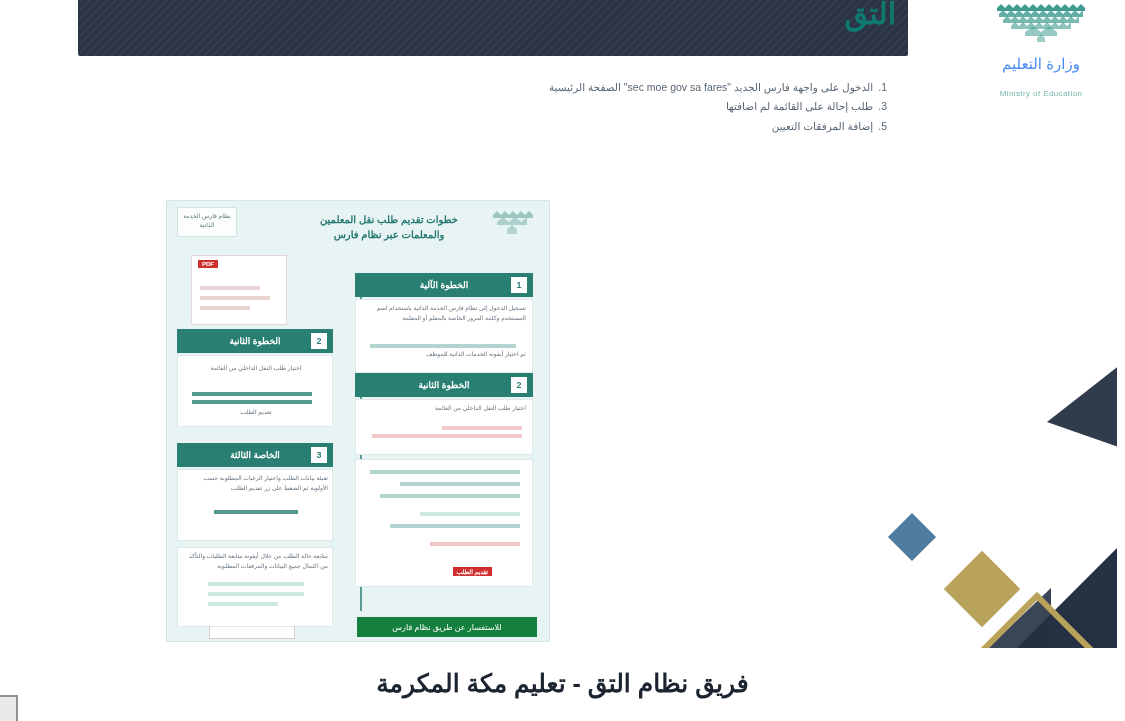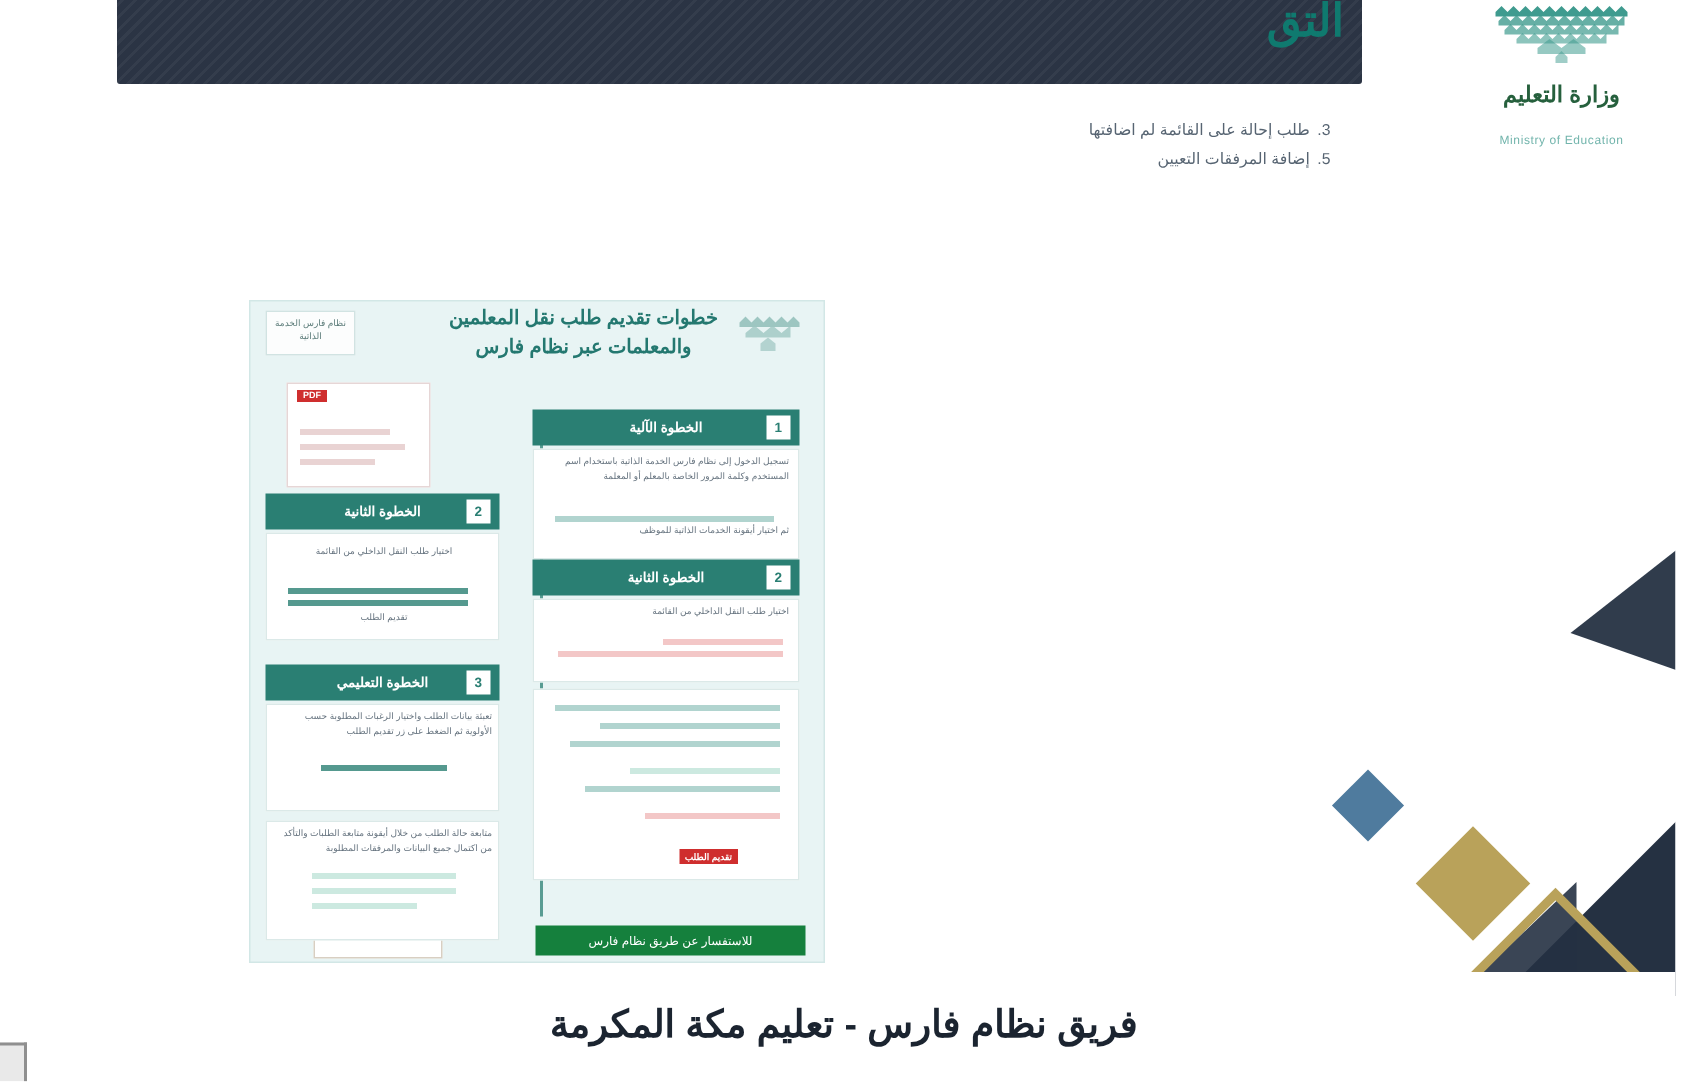--- a/index.html
+++ b/index.html
@@ -71,23 +71,23 @@
     text-align: center;
   }
   .logo-emblem {
     width: 100%;
     height: 46px;
     position: relative;
   }
   .logo-emblem svg { display: block; margin: 0 auto; }
   .logo-ar {
     margin-top: 8px;
-    color: #14532d;
+    color: #3b82f6;
     font-size: 15px;
-    font-weight: bold;
+    font-weight: normal;
     line-height: 1.1;
     opacity: 0.92;
   }
   .logo-en {
     color: #5aa89e;
     font-size: 8px;
     letter-spacing: 0.4px;
     line-height: 1.2;
     margin-top: 16px;
     opacity: 0.85;
@@ -138,25 +138,25 @@
     position: absolute;
     right: 8px;
     top: 6px;
     width: 52px;
     height: 34px;
     opacity: 0.65;
   }
   .ig-head-title {
     position: absolute;
     right: 70px;
-    top: 2px;
+    top: 12px;
     width: 180px;
     text-align: center;
     color: #0f6b62;
-    font-size: 13px;
+    font-size: 10px;
     font-weight: bold;
     line-height: 1.45;
     opacity: 0.9;
   }
   .ig-head-badge {
     position: absolute;
     left: 10px;
     top: 6px;
     width: 60px;
     height: 30px;
@@ -376,20 +376,23 @@
             <path d="M50 36 L54 32 L58 36 L58 40 L50 40 Z" opacity="0.5"></path>
           </g>
         </svg>
       </div>
       <div class="logo-ar">وزارة التعليم</div>
       <div class="logo-en">Ministry of Education</div>
     </div>
 
     <div class="steps">
       <div class="step-line">
+        <span class="step-num">1.</span><span>الدخول على واجهة فارس الجديد "sec moe gov sa fares" الصفحة الرئيسية</span>
+      </div>
+      <div class="step-line">
         <span class="step-num">3.</span><span>طلب إحالة على القائمة لم اضافتها</span>
       </div>
       <div class="step-line">
         <span class="step-num">5.</span><span>إضافة المرفقات التعيين</span>
       </div>
     </div>
 
     <div class="infographic">
 
       <div class="ig-header">
@@ -465,21 +468,21 @@
         </div>
         <div class="ig-panel" style="left:10px; top:108px; width:156px; height:72px;">
           <div class="ig-text center" style="left:6px; top:8px; width:144px;">اختيار طلب النقل الداخلي من القائمة</div>
           <div class="ig-bar-line" style="left:14px; top:36px; width:120px; background:#2a7f73;"></div>
           <div class="ig-bar-line" style="left:14px; top:44px; width:120px; background:#2a7f73;"></div>
           <div class="ig-text center" style="left:6px; top:52px; width:144px;">تقديم الطلب</div>
         </div>
 
         <div class="ig-step-bar" style="left:10px; top:196px; width:156px;">
           <span class="sq">3</span>
-          <span>الخطوة التعليمي</span>
+          <span>الخاصة الثالثة</span>
         </div>
         <div class="ig-panel" style="left:10px; top:222px; width:156px; height:72px;">
           <div class="ig-text" style="left:6px; top:4px; width:144px;">تعبئة بيانات الطلب واختيار الرغبات المطلوبة حسب الأولوية ثم الضغط على زر تقديم الطلب</div>
           <div class="ig-bar-line" style="left:36px; top:40px; width:84px; background:#2a7f73;"></div>
         </div>
 
         <div class="ig-panel" style="left:10px; top:300px; width:156px; height:80px; background:#ffffff;">
           <div class="ig-text" style="left:6px; top:4px; width:144px;">متابعة حالة الطلب من خلال أيقونة متابعة الطلبات والتأكد من اكتمال جميع البيانات والمرفقات المطلوبة</div>
           <div class="ig-bar-line" style="left:30px; top:34px; width:96px; background:#bfe3d8;"></div>
           <div class="ig-bar-line" style="left:30px; top:44px; width:96px; background:#bfe3d8;"></div>
@@ -495,20 +498,20 @@
         <path d="M150 300 L270 180 L270 300 Z" fill="#253142"></path>
         <path d="M196 58 L270 0 L270 84 Z" fill="#253142" opacity="0.95"></path>
         <path d="M120 300 L200 224 L200 300 Z" fill="#253142" opacity="0.9"></path>
         <rect x="44" y="156" width="34" height="34" transform="rotate(45 61 173)" fill="#4f7b9e"></rect>
         <rect x="104" y="198" width="54" height="54" transform="rotate(45 131 225)" fill="#b9a25a"></rect>
         <path d="M118 300 L186 232 L252 298 L252 300 Z" fill="none" stroke="#b9a25a" stroke-width="6"></path>
       </svg>
     </div>
 
     <div class="bottom-strip">
-      <div class="caption">فريق نظام فارس - تعليم مكة المكرمة</div>
+      <div class="caption">فريق نظام التق - تعليم مكة المكرمة</div>
     </div>
   </div>
 
   <div class="edge-left"></div>
   <div class="edge-right"></div>
   <div class="corner-square"></div>
 </div>
 
 </body></html>

